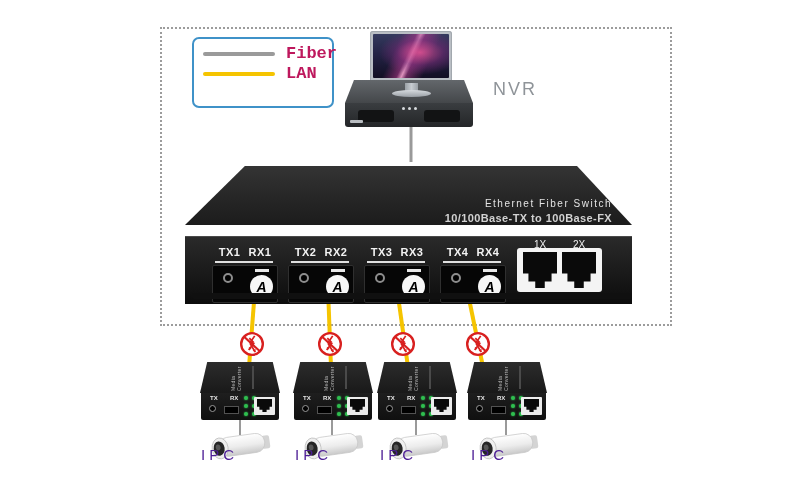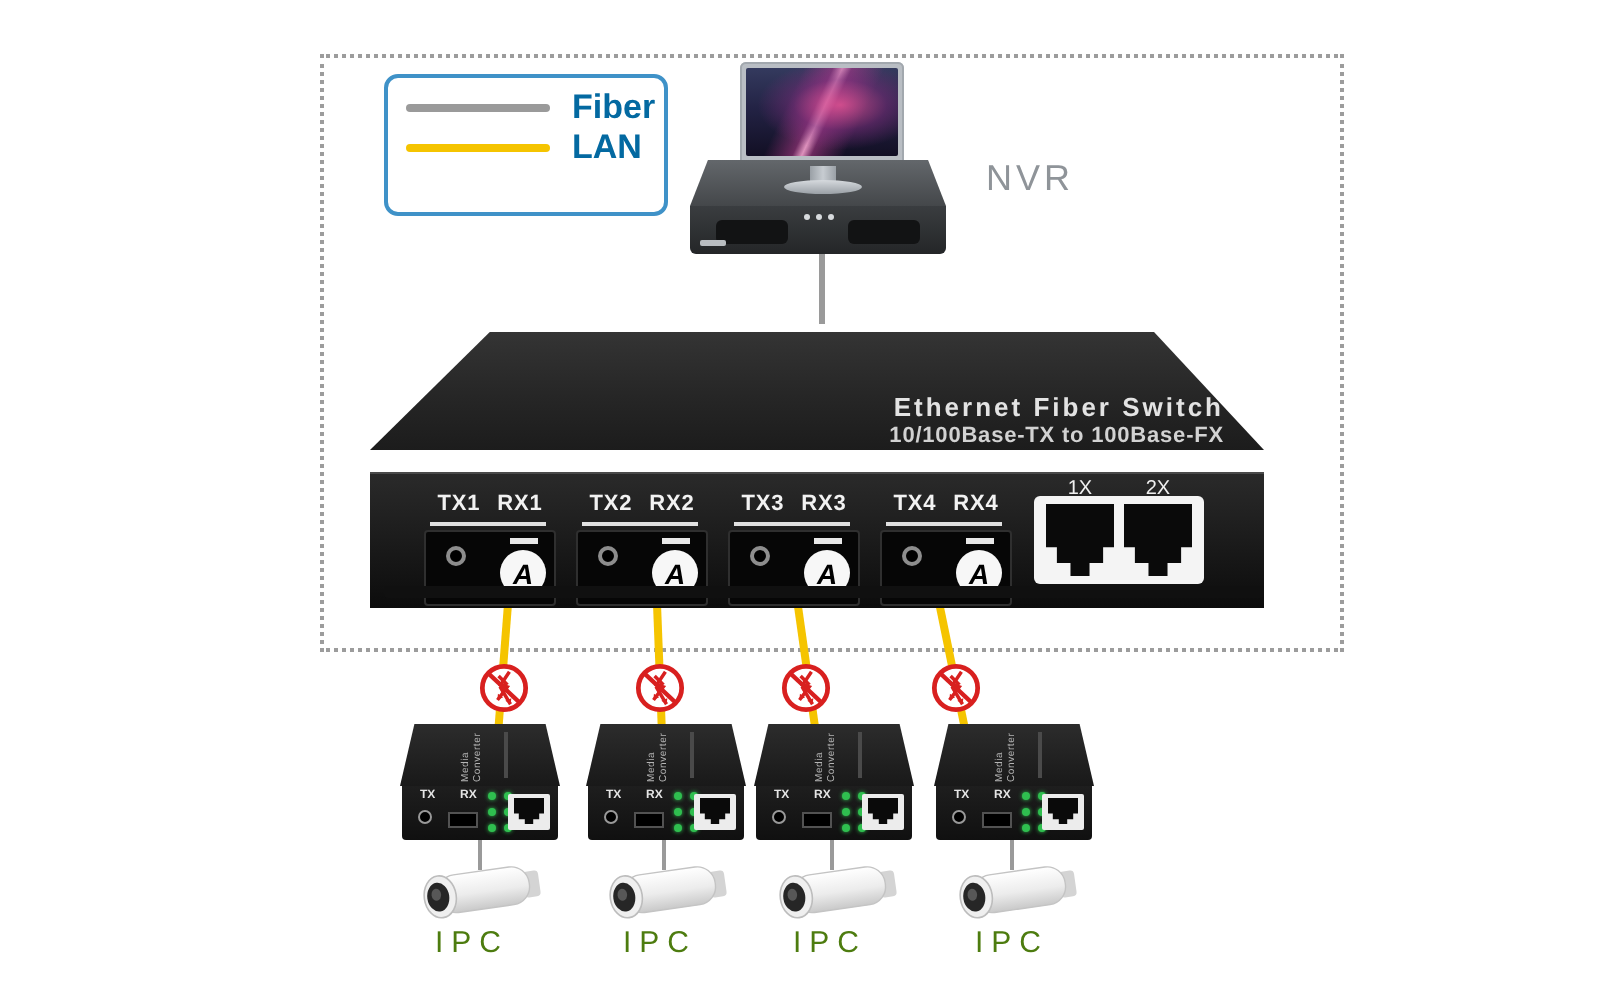--- a/index.html
+++ b/index.html
@@ -13,22 +13,22 @@
 
   
   .lines-svg { position:absolute; left:0; top:0; z-index:1; }
 
   
   .legend { position:absolute; left:192px; top:37px; width:142px; height:71px;
     background:#fff; border:2px solid var(--legend_border); border-radius:7px; z-index:2; }
   .legend-line { position:absolute; left:9px; width:72px; height:4px; border-radius:2px; }
   .legend-line.fiber { top:13px; background:var(--fiber); }
   .legend-line.lan   { top:33px; background:var(--lan); }
-  .legend-label { position:absolute; left:92px; font-family:Liberation Sans, sans-serif;
-    font-weight:bold; font-size:17px; color:#0369a1; line-height:17px; }
+  .legend-label { position:absolute; left:92px; font-family:Liberation Mono, monospace;
+    font-weight:bold; font-size:17px; color:#be185d; line-height:17px; }
   .legend-label.fiber { top:6px; }
   .legend-label.lan   { top:26px; }
 
   
   .monitor { position:absolute; left:370px; top:31px; width:82px; height:52px;
     background:#b9bec4; border-radius:3px; padding:3px 3px 5px 3px; z-index:2;
     box-shadow:0 0 0 1px #a2a8ae inset; }
   .screen-img { width:100%; height:100%; border-radius:1px;
     background:
       radial-gradient(ellipse at 62% 42%, rgba(233,84,150,.8) 0%, rgba(130,45,125,.5) 35%, transparent 62%),
@@ -49,21 +49,21 @@
   .nvr-led { position:absolute; top:4px; width:3px; height:3px; border-radius:50%; background:#d7dadd; }
   .nvr-logo { position:absolute; left:5px; bottom:4px; width:13px; height:3px; background:#b9bdc1; border-radius:1px; }
   .nvr-label { position:absolute; left:473px; top:79px; font-size:18px; color:var(--gray_label);
     letter-spacing:2px; z-index:2;margin-left:20px; }
 
   
   .switch-top { position:absolute; left:185px; top:166px; width:447px; height:59px; z-index:2;
     background:linear-gradient(#343434 0%, #262626 55%, #1c1c1c 100%);
     clip-path:polygon(13.4% 0, 87.7% 0, 100% 100%, 0 100%); }
   .switch-top-text { position:absolute; right:20px; bottom:1px; text-align:right; }
-  .switch-title { font-size:13px; font-weight:bold; letter-spacing:1.5px; color:#e3e3e3; line-height:17px; }
+  .switch-title { font-size:10px; font-weight:normal; letter-spacing:1.5px; color:#e3e3e3; line-height:17px; }
   .switch-subtitle { font-size:11px; font-weight:bold; letter-spacing:.4px; color:#d2d2d2; line-height:12px; }
   .switch-front { position:absolute; left:185px; top:236px; width:447px; height:68px; z-index:2;
     background:linear-gradient(#2a2a2a,#0c0c0c); border-top:1px solid #4a4a4a; }
   .switch-lip { position:absolute; left:192px; top:293px; width:440px; height:6px;
     background:#101010; z-index:2; border-radius:0 0 2px 2px; }
 
   .fport { position:absolute; width:66px; top:0; height:68px; }
   .fport-label { position:absolute; top:9px; width:100%; text-align:center; color:#f2f2f2;
     font-size:11px; font-weight:bold; word-spacing:5px; letter-spacing:.4px; }
   .fport-underline { position:absolute; top:24px; left:3px; width:58px; height:2px; background:#e0e0e0; }
@@ -106,22 +106,22 @@
     grid-template-columns:4px 4px; grid-template-rows:4px 4px 4px; gap:4px 4px; }
   .conv-led { width:4px; height:4px; border-radius:50%; background:var(--led_green);
     box-shadow:0 0 2px var(--led_green); }
   .conv-rj45 { position:absolute; right:4px; top:4px; width:21px; height:18px; background:#ececec;
     border-radius:1px; }
   .conv-rj45-in { position:absolute; left:3px; top:2px; width:15px; height:13px; background:#0a0a0a;
     clip-path:polygon(0 0,100% 0,100% 60%,84% 60%,84% 82%,64% 82%,64% 100%,36% 100%,36% 82%,16% 82%,16% 60%,0 60%); }
 
   
   .camera { position:absolute; top:427px; width:70px; height:38px; z-index:2; }
-  .ipc-label { position:absolute; top:463px; width:70px; text-align:center; font-size:15px;
-    color:#4d7c0f; letter-spacing:4px; z-index:2; }
+  .ipc-label { position:absolute; top:446px; width:70px; text-align:left; font-size:15px;
+    color:#4c1d95; letter-spacing:4px; z-index:2; }
 </style>
 </head>
 <body>
 
 <svg width="0" height="0" style="position:absolute">
   <defs>
     <linearGradient id="camgrad" x1="0" y1="0" x2="0" y2="1">
       <stop offset="0" stop-color="#ffffff"></stop>
       <stop offset="0.55" stop-color="#ececec"></stop>
       <stop offset="1" stop-color="#c9c9c9"></stop>

